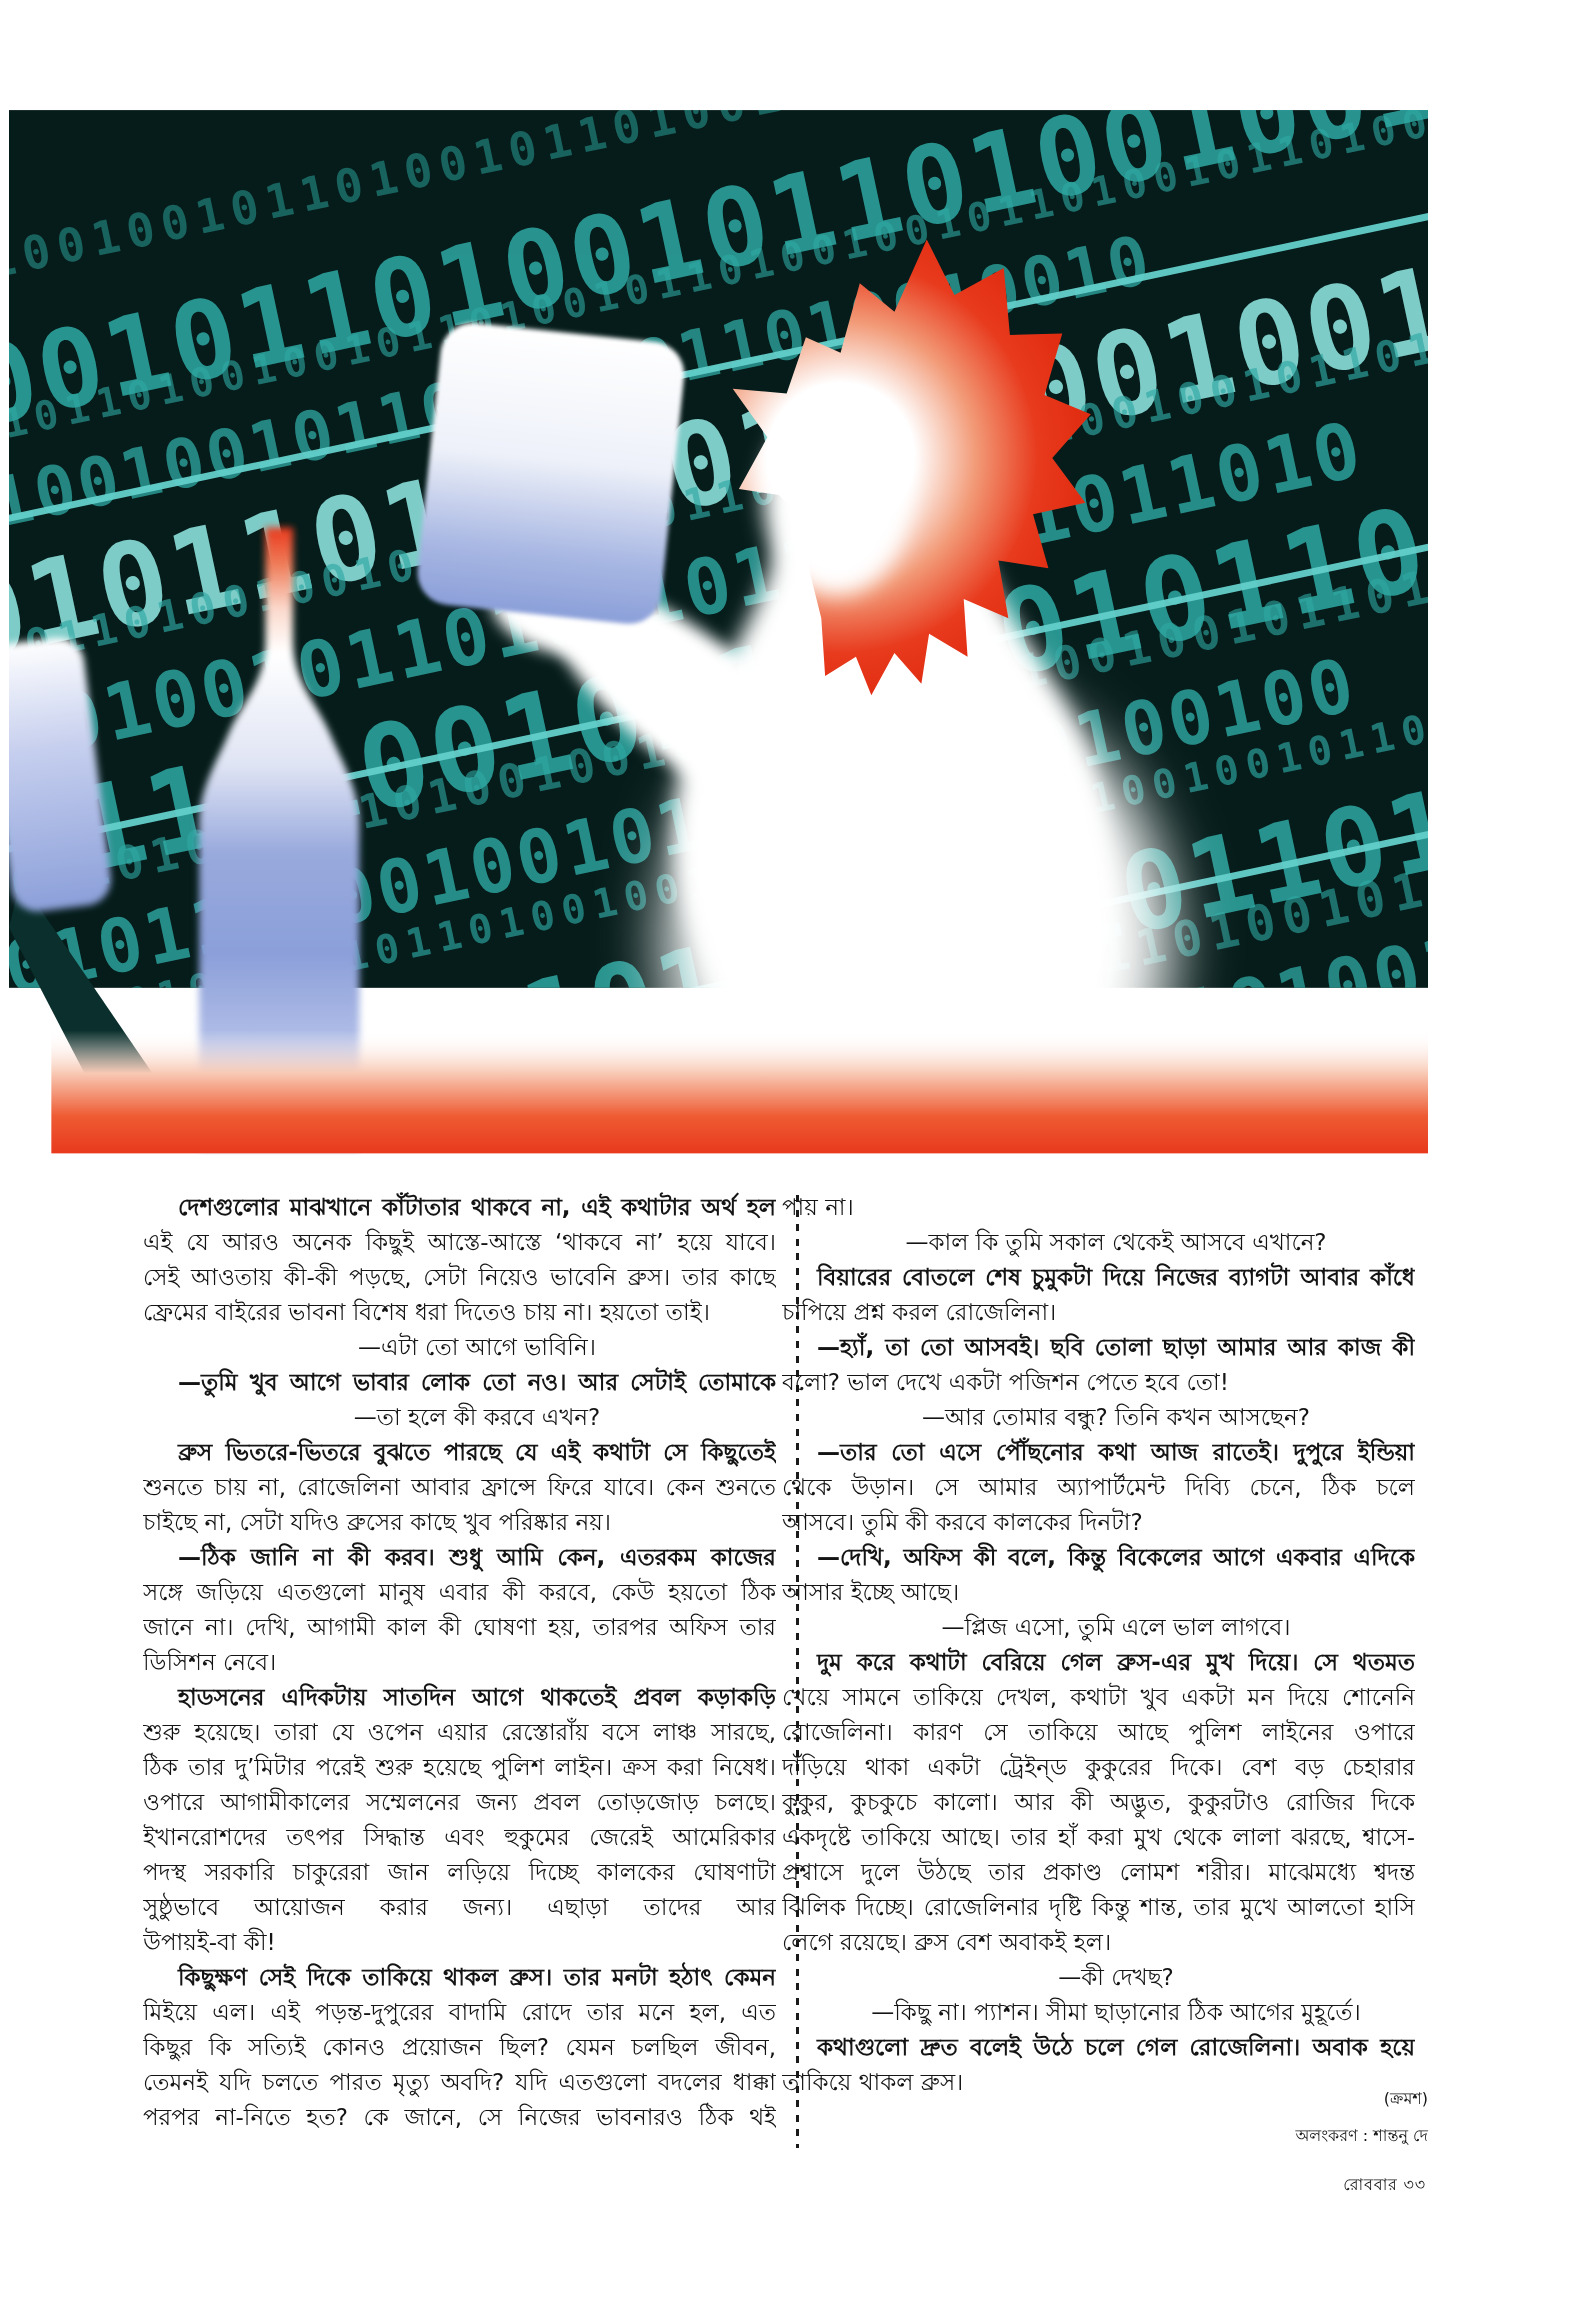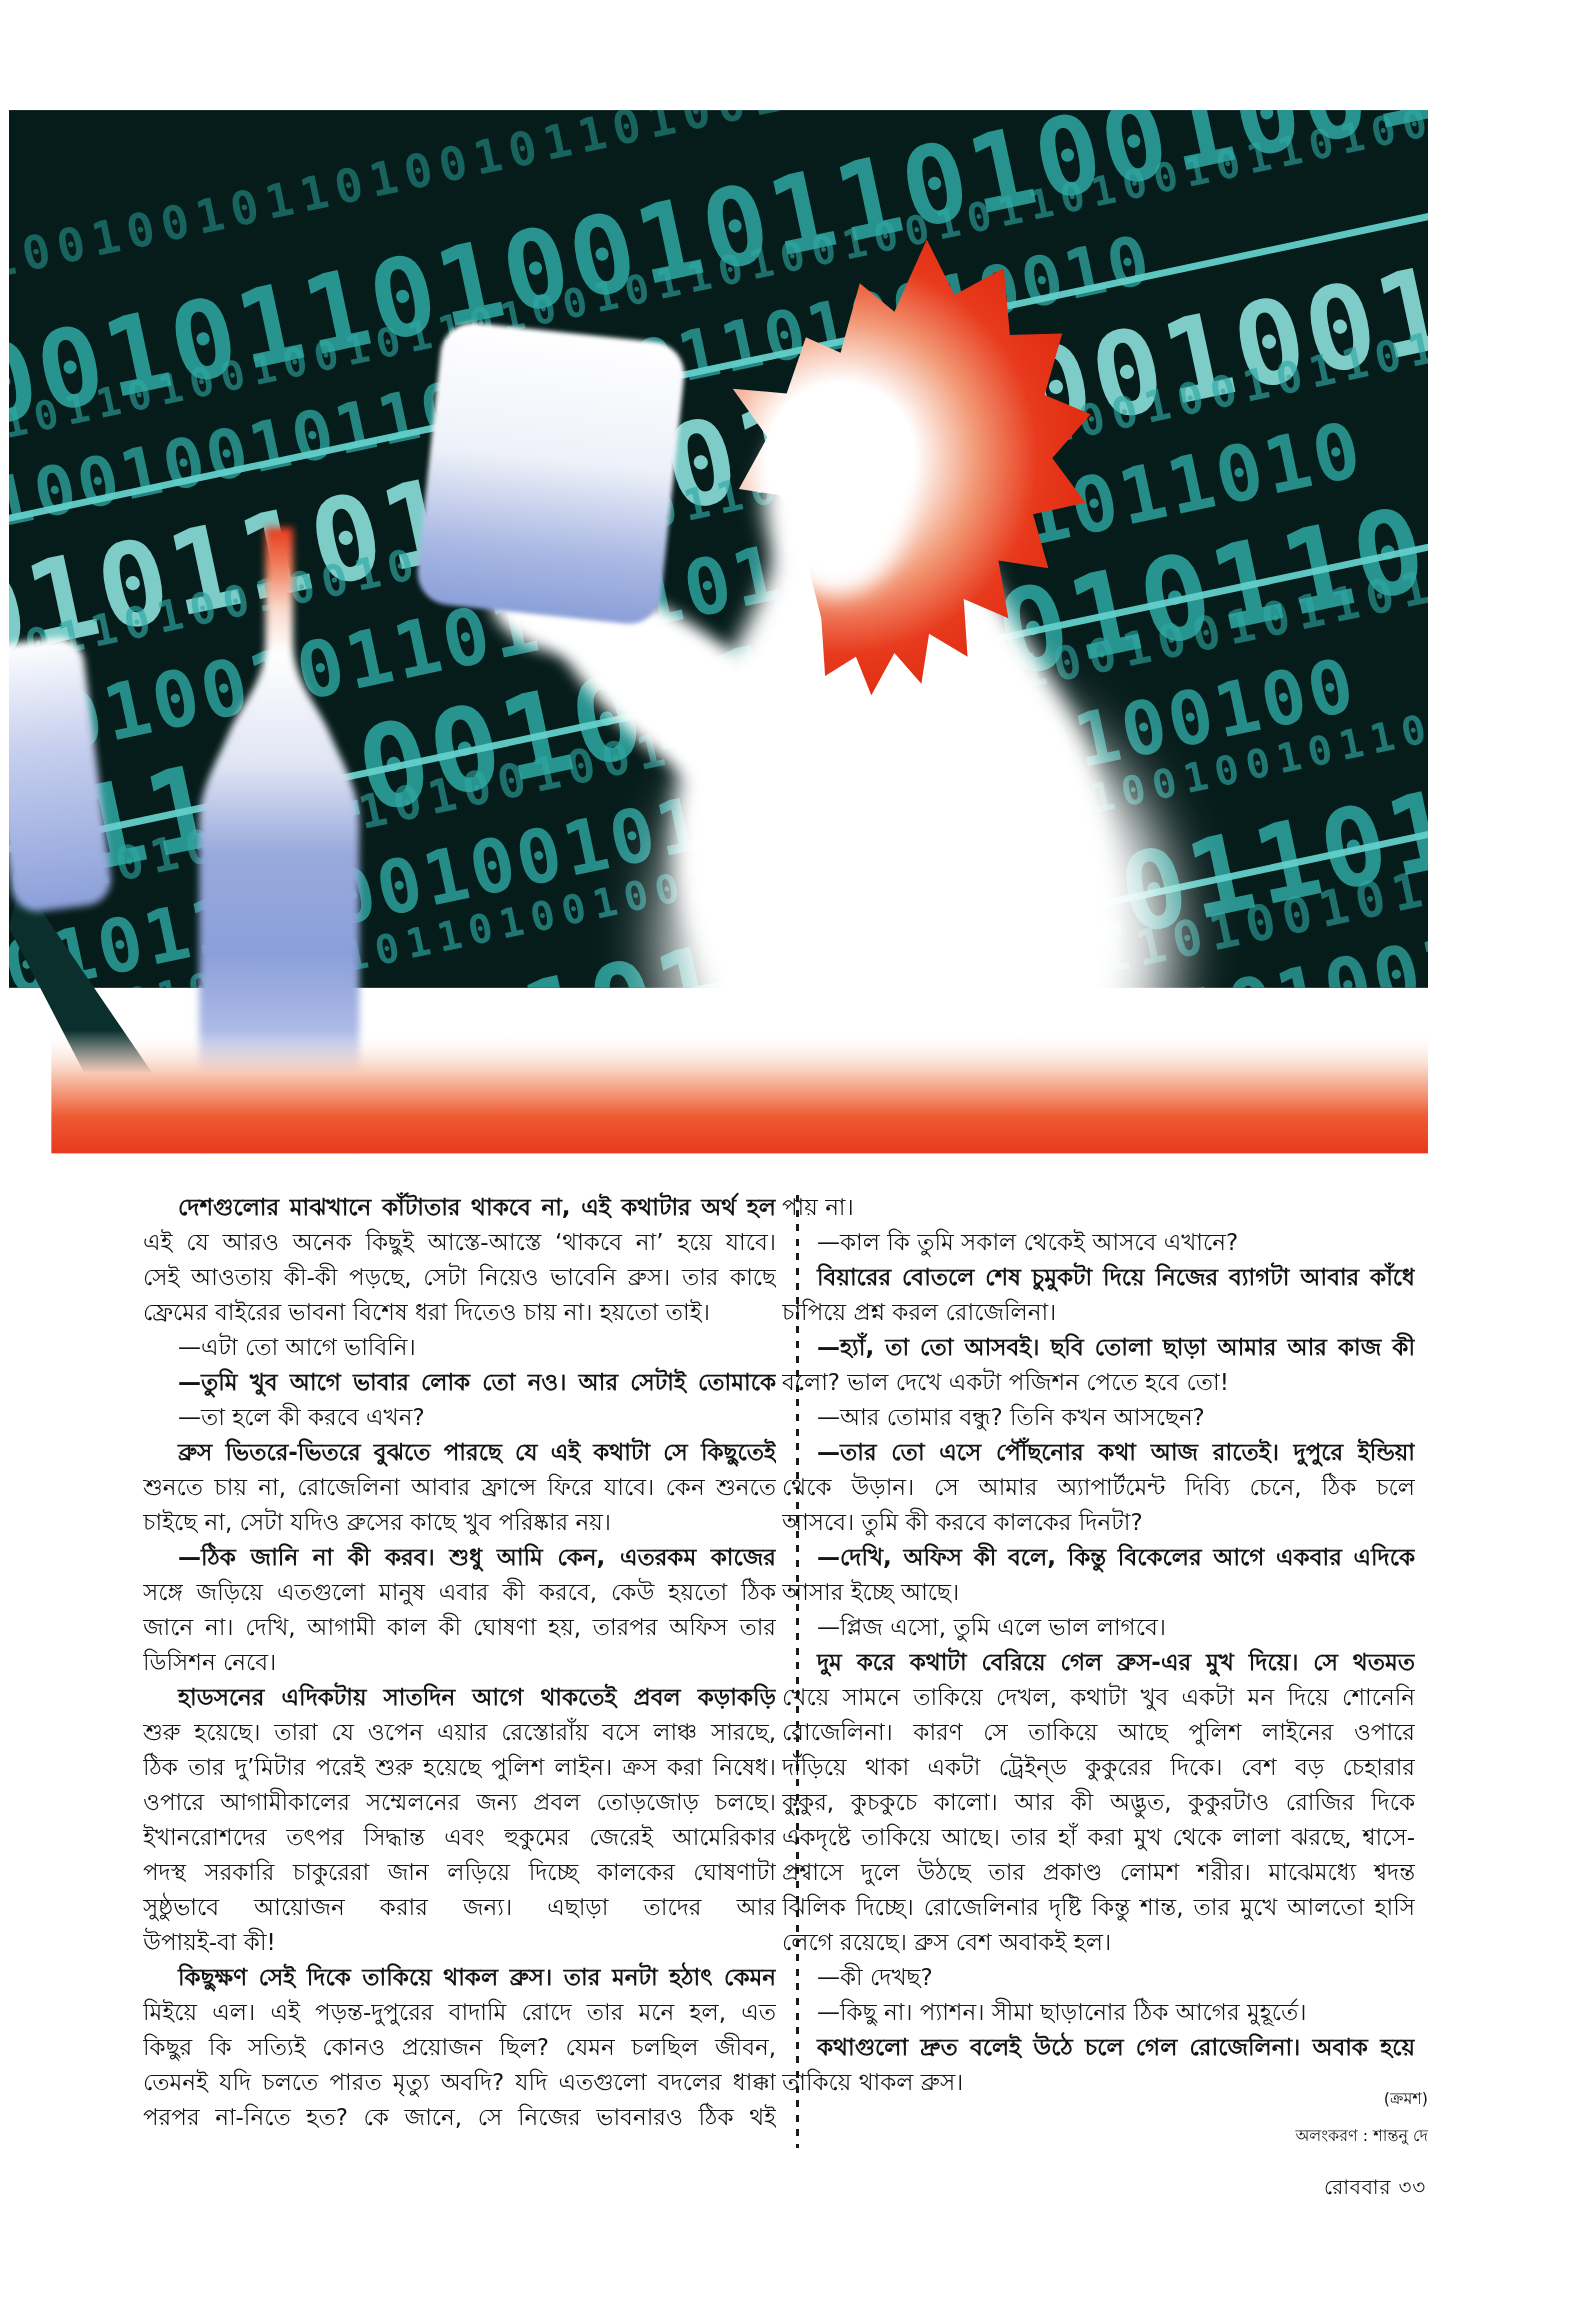--- a/index.html
+++ b/index.html
@@ -10,30 +10,30 @@
   
   .illustration{position:absolute;left:9.2px;top:110px;width:1419px;height:1045px;}
   .illustration svg{display:block;}
   .code-row{font-family:"DejaVu Sans Mono",monospace;font-weight:bold;}
   
   .col{position:absolute;width:633px;font-size:23px;line-height:35px;}
   .col1{left:143px;top:1190px;}
   .col2{left:782px;top:1190px;}
   .tline{white-space:nowrap;overflow:hidden;}
   .tline.j{white-space:normal;text-align:justify;text-align-last:justify;}
-  .tline.i{padding-left:35px;}
+  .tline.i{padding-left:35px;text-align:center;}
   .tline.i.j{padding-left:0;text-indent:35px;font-weight:bold;}
   .divider{
     position:absolute;left:796px;top:1195px;height:953px;width:3.1px;
     background:repeating-linear-gradient(#1a1a1a 0 7px,transparent 7px 14.6px);
   }
   .rightnote{position:absolute;left:818px;width:610px;text-align:right;font-size:16px;line-height:31px;}
   .continuation{top:2083px;}
   .credit{top:2120px;}
-  .footer{position:absolute;left:818px;width:608px;top:2172px;text-align:right;font-size:20px;letter-spacing:0.8px;}
+  .footer{position:absolute;left:818px;width:608px;top:2172px;text-align:right;font-size:16px;letter-spacing:0.8px;}
 </style>
 </head>
 <body>
 
 <div class="page">
 
   <div class="illustration">
     <svg width="1419" height="1045" viewBox="0 0 1843 1357">
       <defs>
         <clipPath id="blackClip">

